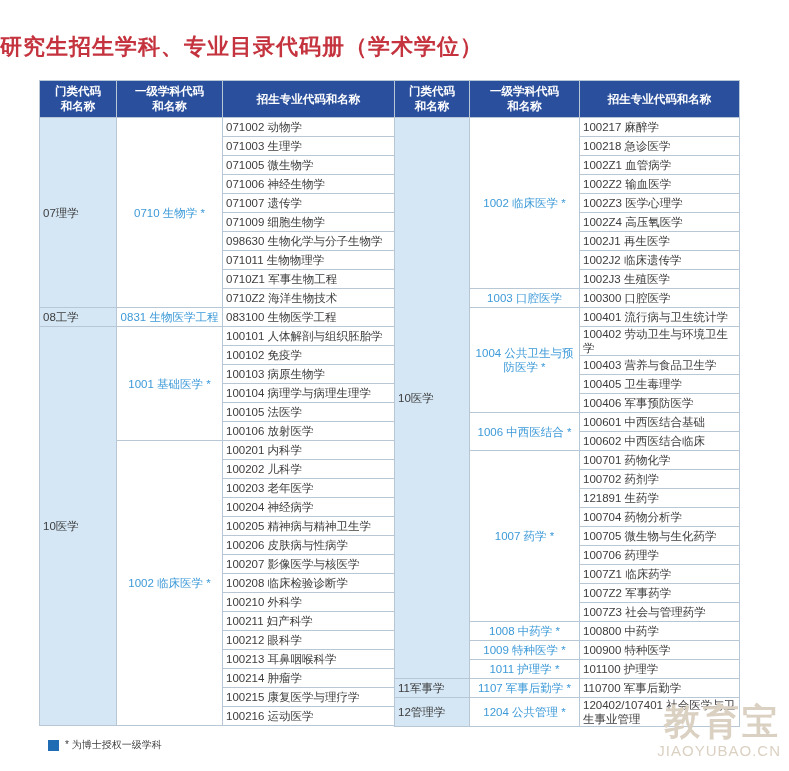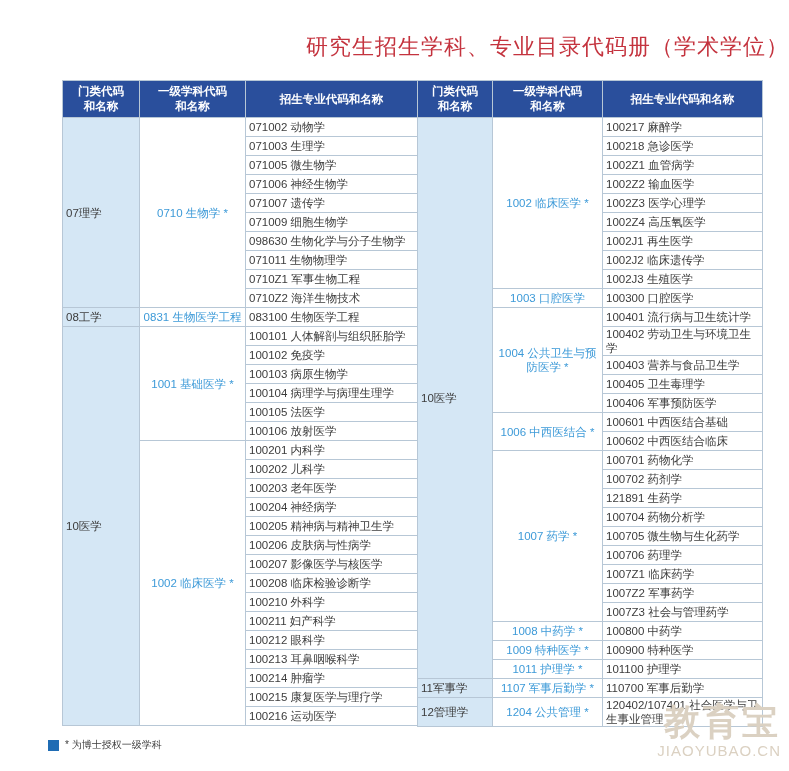--- a/index.html
+++ b/index.html
@@ -3,26 +3,26 @@
 <meta charset="utf-8">
 <style>
   html,body{margin:0;padding:0;}
   body{
     width:789px;height:771px;position:relative;overflow:hidden;
     background:#ffffff;
     font-family:"Liberation Sans","DejaVu Sans",sans-serif;
   }
   .page-title{
     margin:0;padding-top:32px;height:34px;
-    text-align:right;
-    font-size:22px;font-weight:normal;letter-spacing:1px;
+    text-align:left;
+    font-size:22px;font-weight:bold;letter-spacing:1px;
     color:var(--title-red,#c4333e);
   }
   .tables-wrap{
-    position:absolute;left:62px;top:80px;
+    position:absolute;left:39px;top:80px;
     display:flex;align-items:flex-start;
   }
   table{border-collapse:collapse;table-layout:fixed;}
   #right-table{margin-left:-1px;}
   th,td{
     border:1px solid var(--border,#b7c7d6);
     overflow:hidden;
   }
   th{
     background:var(--header-blue,#2a4f9c);

